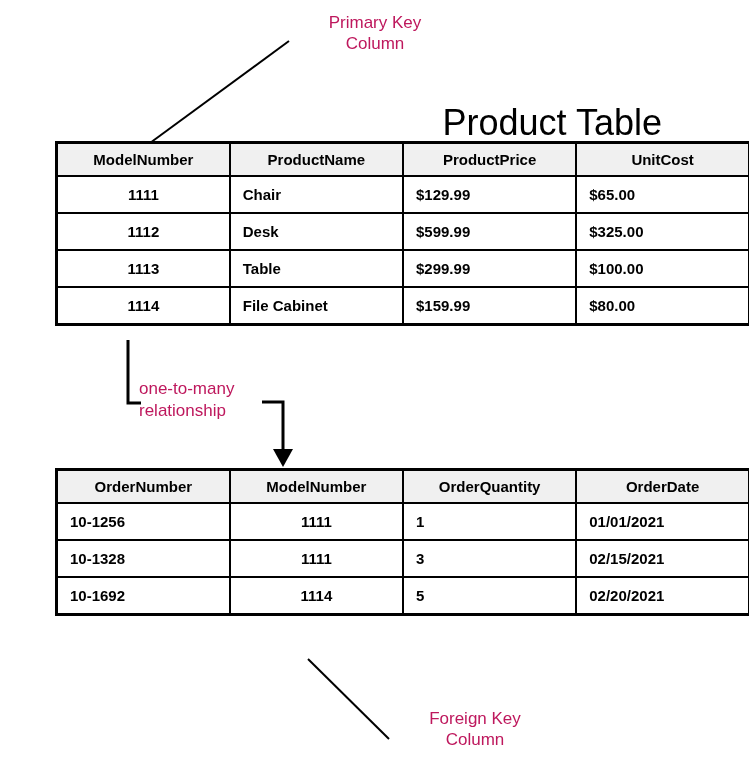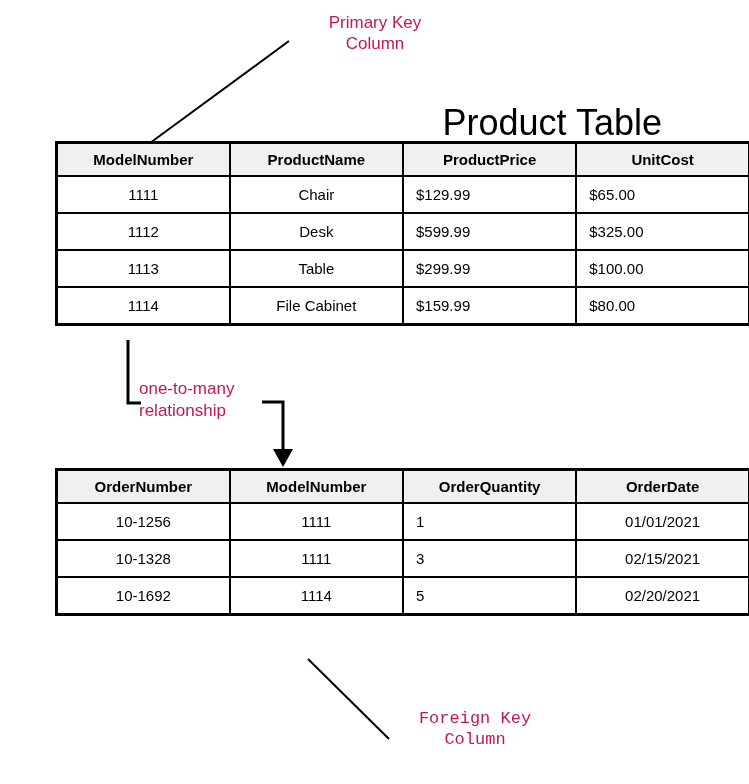--- a/index.html
+++ b/index.html
@@ -42,21 +42,20 @@
   }
   #annot-primary-key {
     left: 280px;
     top: 12px;
     width: 190px;
   }
   #annot-foreign-key {
     left: 380px;
     top: 708px;
     width: 190px;
-    font-family: Liberation Mono, monospace;
   }
   #annot-relationship {
     left: 139px;
     top: 378px;
     width: 170px;
     line-height: 22px;
   }
 
   
   .table-title {
@@ -101,24 +100,24 @@
     height: 35px;
     color: #000;
   }
   .db-table th {
     background: #f0f0f0;
     font-weight: bold;
     text-align: center;
     height: 31px;
   }
   .db-table td {
-    font-weight: normal;
+    font-weight: bold;
     background: #ffffff;
   }
-  .c-center { text-align: center; }
+  .c-center { text-align: left; }
   .c-right  { text-align: left; }
   .c-key    { font-weight: bold; text-align: center; }
 </style>
 </head>
 <body>
 
 <div id="stage">
 
   <svg class="svg-layer" viewBox="0 0 749 784">
 

